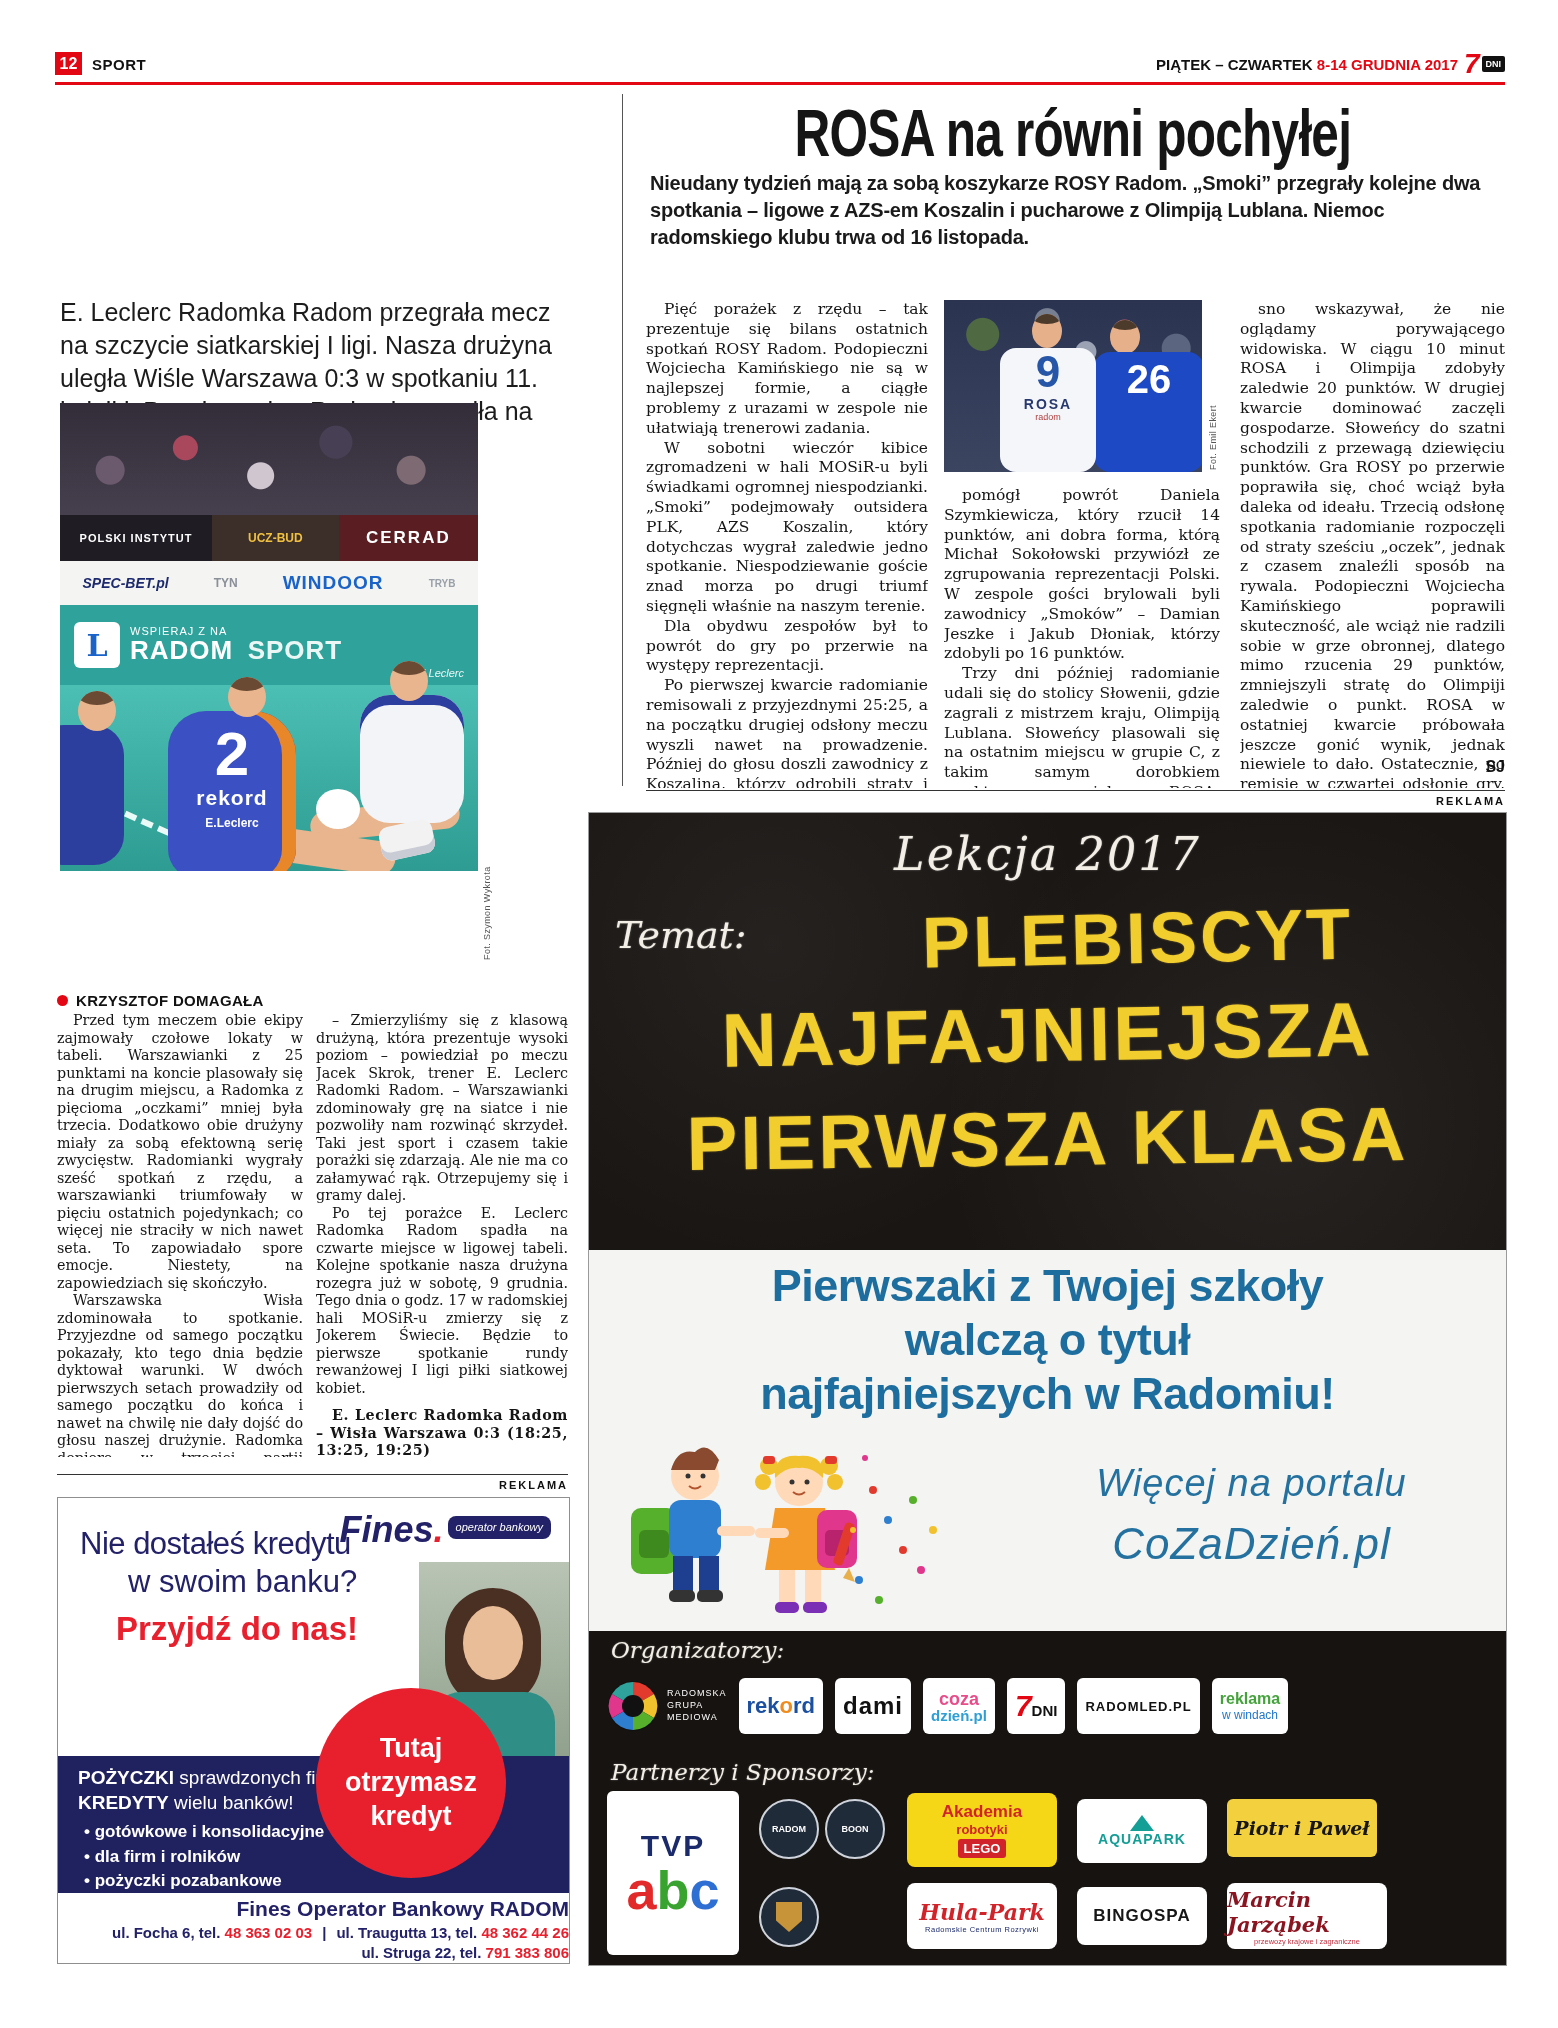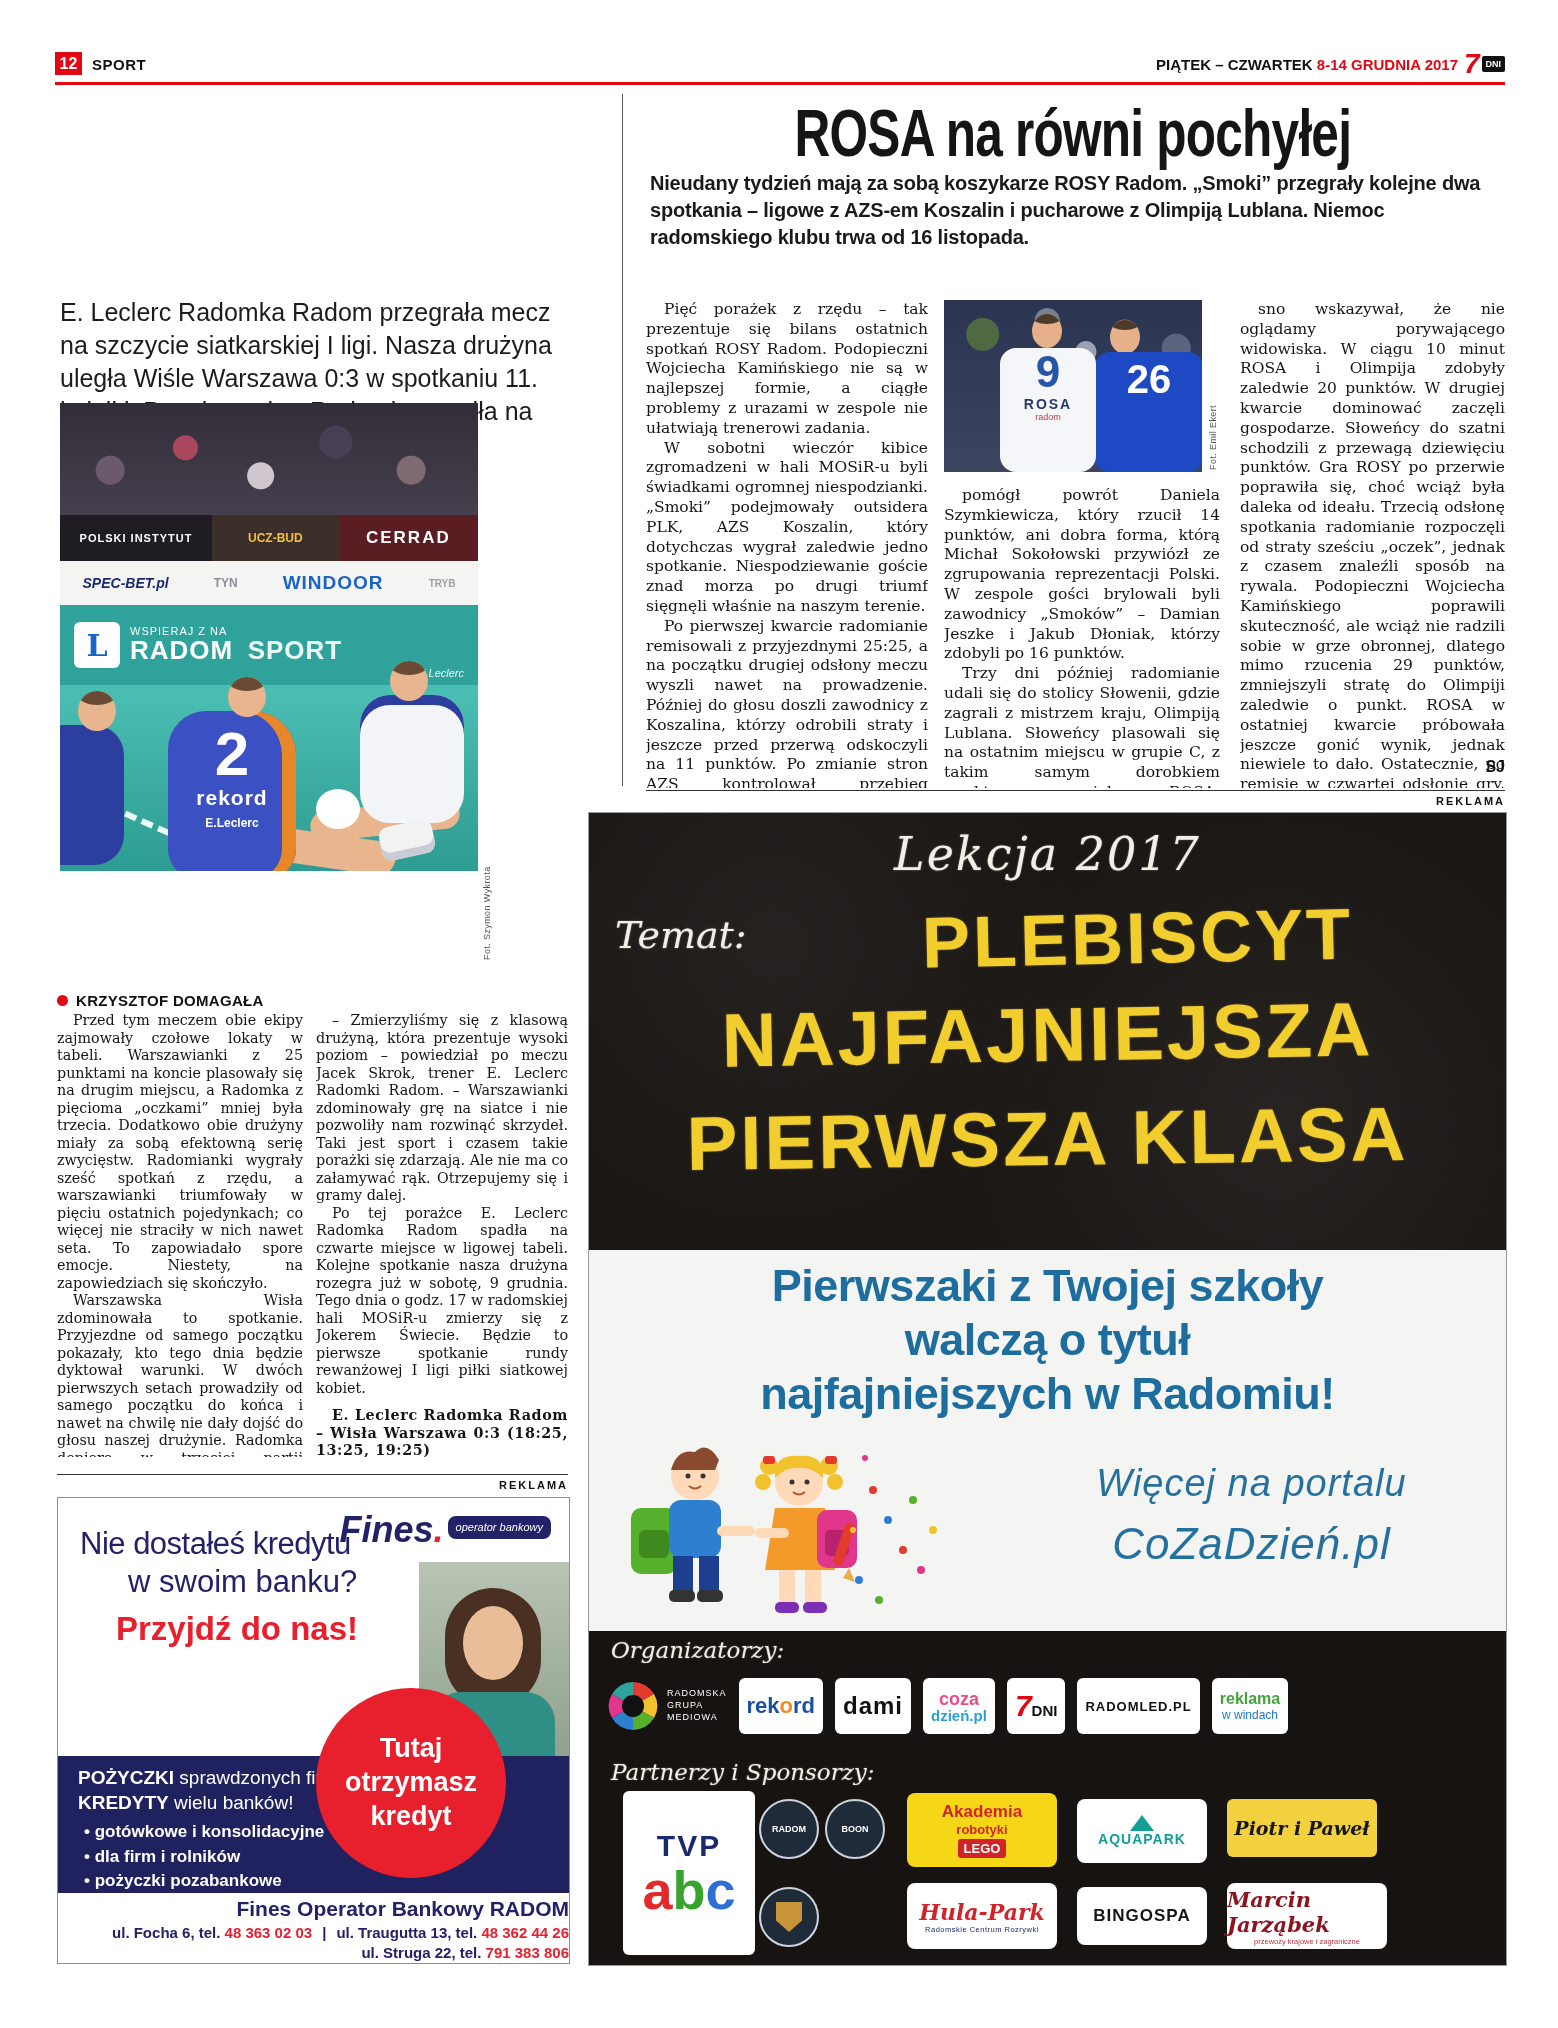--- a/index.html
+++ b/index.html
@@ -166,21 +166,21 @@
   .lg-dami{font-weight:bold;font-size:24px;color:#111;letter-spacing:1px}
   .lg-coza{line-height:1}
   .lg-coza .c1{font-weight:bold;font-size:18px;color:#e84d8a}
   .lg-coza .c2{font-weight:bold;font-size:15px;color:#2e9fd4;display:block}
   .lg-7dni .s7{color:#e30613;font-weight:bold;font-style:italic;font-size:30px}
   .lg-7dni .sd{color:#111;font-weight:bold;font-size:15px}
   .lg-radomled{font-weight:bold;font-size:13px;color:#111;letter-spacing:1px}
   .lg-rww .r1{color:#45a33c;font-weight:bold;font-size:16px;display:block;text-align:center}
   .lg-rww .r2{color:#2277cc;font-size:12px;display:block;text-align:center}
   .partners{position:absolute;left:18px;top:160px;width:880px;height:168px}
-  .tvp{position:absolute;left:16px;top:0;width:132px;height:164px;background:#fff;border-radius:6px;
+  .tvp{position:absolute;left:0;top:0;width:132px;height:164px;background:#fff;border-radius:6px;
       display:flex;flex-direction:column;align-items:center;justify-content:center}
   .tvp-t{color:#1b2a6b;font-weight:bold;font-size:30px;letter-spacing:2px}
   .tvp-abc{font-weight:bold;font-size:54px;line-height:1}
   .tvp-abc .a{color:#e22a2a}.tvp-abc .b{color:#38a32e}.tvp-abc .c{color:#2e6fd4}
   .badge{position:absolute;width:56px;height:56px;border-radius:50%;background:#202b3a;border:2px solid #cfd4dc;
       display:flex;align-items:center;justify-content:center;font-size:9px;font-weight:bold;color:#fff;text-align:center}
   .bg1{left:152px;top:8px}.bg2{left:218px;top:8px}.bg3{left:152px;top:96px}
   .crest{width:26px;height:30px;background:#c8943a;clip-path:polygon(0 0,100% 0,100% 62%,50% 100%,0 62%)}
   .lego{position:absolute;left:300px;top:2px;width:150px;height:74px;background:#f6d718;border-radius:8px;
       display:flex;flex-direction:column;align-items:center;justify-content:center;color:#d1242a;font-weight:bold}
@@ -322,20 +322,21 @@
   <div class="abs vdiv"></div>
 
   <div class="abs r-head">
     <span>ROSA na równi pochyłej</span>
   </div>
   <div class="abs r-lead">Nieudany tydzień mają za sobą koszykarze ROSY Radom. „Smoki” przegrały kolejne dwa spotkania – ligowe z AZS-em Koszalin i pucharowe z Olimpiją Lublana. Niemoc radomskiego klubu trwa od 16 listopada.</div>
 
   <div class="abs rcol rcol1">
     <p>Pięć porażek z rzędu – tak prezentuje się bilans ostatnich spotkań ROSY Radom. Podopieczni Wojciecha Kamińskiego nie są w najlepszej formie, a ciągłe problemy z urazami w zespole nie ułatwiają trenerowi zadania.</p>
     <p>W sobotni wieczór kibice zgromadzeni w hali MOSiR-u byli świadkami ogromnej niespodzianki. „Smoki” podejmowały outsidera PLK, AZS Koszalin, który dotychczas wygrał zaledwie jedno spotkanie. Niespodziewanie goście znad morza po drugi triumf sięgnęli właśnie na naszym terenie.</p>
+    <p>Dla obydwu zespołów był to powrót do gry po przerwie na występy reprezentacji.</p>
     <p>Po pierwszej kwarcie radomianie remisowali z przyjezdnymi 25:25, a na początku drugiej odsłony meczu wyszli nawet na prowadzenie. Później do głosu doszli zawodnicy z Koszalina, którzy odrobili straty i jeszcze przed przerwą odskoczyli na 11 punktów. Po zmianie stron AZS kontrolował przebieg wydarzeń na parkiecie i utrzymywał się na prowadzeniu. Ostatecznie nasza drużyna przegrała to spotkanie 75:92. Nie</p>
   </div>
 
   <div class="abs rphoto">
     <div class="bb-head bbL-head"></div>
     <div class="bb-head bbR-head"></div>
     <div class="bbR">
       <span class="bbR-num">26</span>
     </div>
     <div class="bbL">

